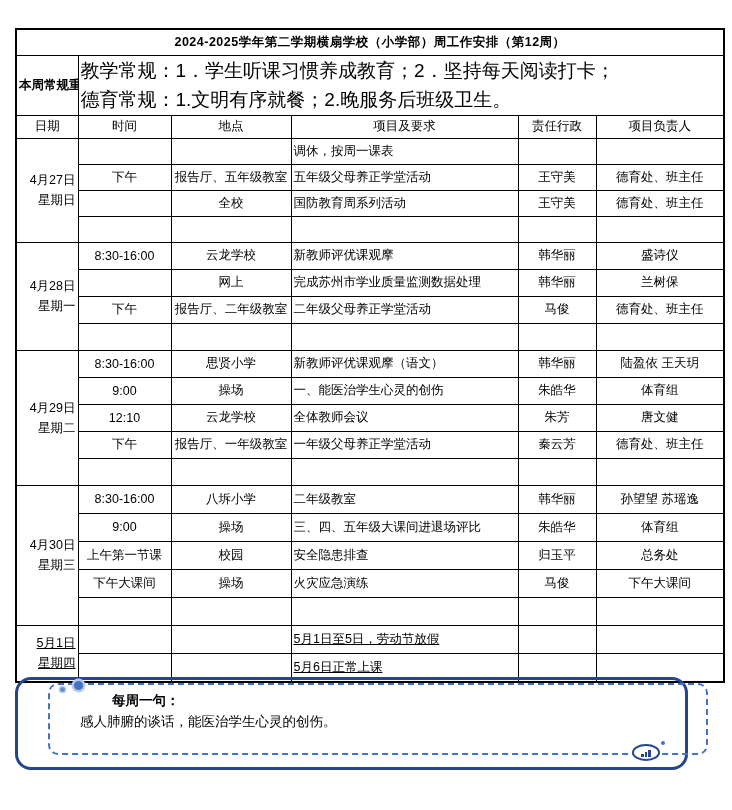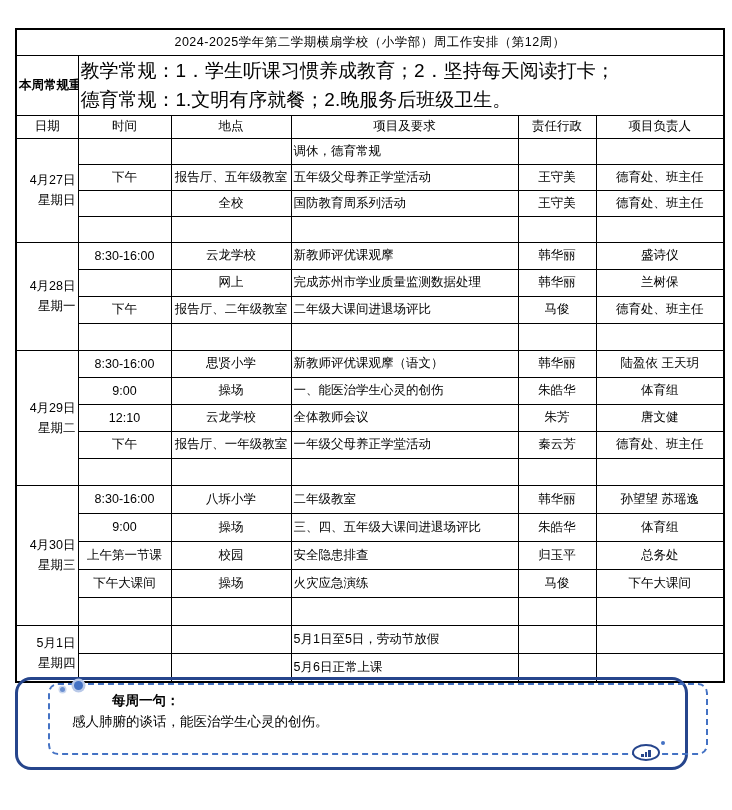--- a/index.html
+++ b/index.html
@@ -12,21 +12,21 @@
   table.schedule{
     position:absolute;left:15px;top:28px;width:708px;
     border-collapse:collapse;table-layout:fixed;
     border:2px solid #000;
   }
   table.schedule td,table.schedule th{
     border:1px solid #000;overflow:hidden;white-space:nowrap;
     font-size:12.5px;padding:0 2px;background:#fff;
   }
   td.title-cell{
-    height:25px;text-align:center;font-weight:normal;font-size:15px;
+    height:25px;text-align:center;font-weight:bold;font-size:15px;
     letter-spacing:.5px;
   }
   td.focus-label{
     height:46px;font-weight:bold;font-size:17px;text-align:center;
     white-space:normal;line-height:1.35;padding:0 4px;
   }
   td.focus-content{text-align:left;padding:0 6px;}
   td.focus-content div{
     font-weight:normal;font-size:19px;line-height:1.55;white-space:nowrap;
   }
@@ -34,35 +34,35 @@
   td.date-cell{
     text-align:right;vertical-align:middle;padding:0 3px;font-size:13px;
   }
   td.date-cell div{line-height:1.6;}
   td.time-cell,td.place-cell,td.admin-cell,td.owner-cell{text-align:center;}
   td.project-cell{text-align:left;padding:0 4px;}
   tr.rg1 td{height:25px;}
   tr.rg2 td{height:26px;}
   tr.rg3 td{height:26px;}
   tr.rg4 td{height:27px;}
-  tr.rg5 td{height:27px;}
+  tr.rg5 td{height:27px;text-decoration:underline;}
   
   .footer-outer{
     position:absolute;left:15px;top:677px;width:667px;height:87px;
     border:3px solid #26458C;border-radius:16px;background:transparent;
   }
   .footer-dashed{
     position:absolute;left:48px;top:683px;width:656px;height:68px;
     border:2px dashed #4472C4;border-radius:10px;
   }
   .footer-title{
     position:absolute;left:112px;top:692px;font-weight:bold;font-size:13.5px;
   }
   .footer-quote{
-    position:absolute;left:72px;top:713px;font-size:13.5px;
+    position:absolute;left:80px;top:713px;font-size:13.5px;
   }
   .deco-gears{position:absolute;left:58px;top:679px;width:40px;height:16px;}
   .deco-gears .g1{
     position:absolute;left:16px;top:2px;width:9px;height:9px;border-radius:50%;
     background:#4472C4;box-shadow:0 0 0 2.5px #b9c9e8;
   }
   .deco-gears .g2{
     position:absolute;left:2px;top:8px;width:5px;height:5px;border-radius:50%;
     background:#6a8fd0;box-shadow:0 0 0 1.5px #ccd8ef;
   }
@@ -113,21 +113,21 @@
       <th class="col-header">项目负责人</th>
     </tr>
 
   <tr class="rg1">
         <td rowspan="4" class="date-cell">
           <div>4月27日</div>
           <div>星期日</div>
         </td>
         <td class="time-cell"></td>
         <td class="place-cell"></td>
-        <td class="project-cell">调休，德育常规</td>
+        <td class="project-cell">调休，按周一课表</td>
         <td class="admin-cell"></td>
         <td class="owner-cell"></td>
       </tr>
       <tr class="rg1">
         <td class="time-cell">下午</td>
         <td class="place-cell">报告厅、五年级教室</td>
         <td class="project-cell">五年级父母养正学堂活动</td>
         <td class="admin-cell">王守美</td>
         <td class="owner-cell">德育处、班主任</td>
       </tr>
@@ -159,21 +159,21 @@
       <tr class="rg2">
         <td class="time-cell"></td>
         <td class="place-cell">网上</td>
         <td class="project-cell">完成苏州市学业质量监测数据处理</td>
         <td class="admin-cell">韩华丽</td>
         <td class="owner-cell">兰树保</td>
       </tr>
       <tr class="rg2">
         <td class="time-cell">下午</td>
         <td class="place-cell">报告厅、二年级教室</td>
-        <td class="project-cell">二年级大课间进退场评比</td>
+        <td class="project-cell">二年级父母养正学堂活动</td>
         <td class="admin-cell">马俊</td>
         <td class="owner-cell">德育处、班主任</td>
       </tr>
       <tr class="rg2">
         <td class="time-cell"></td>
         <td class="place-cell"></td>
         <td class="project-cell"></td>
         <td class="admin-cell"></td>
         <td class="owner-cell"></td>
       </tr>

